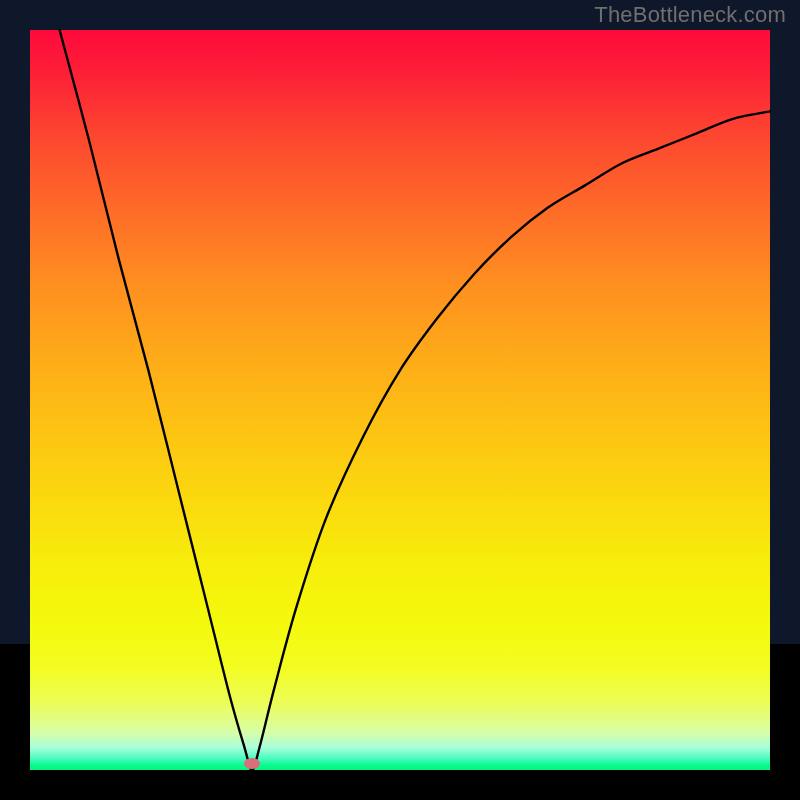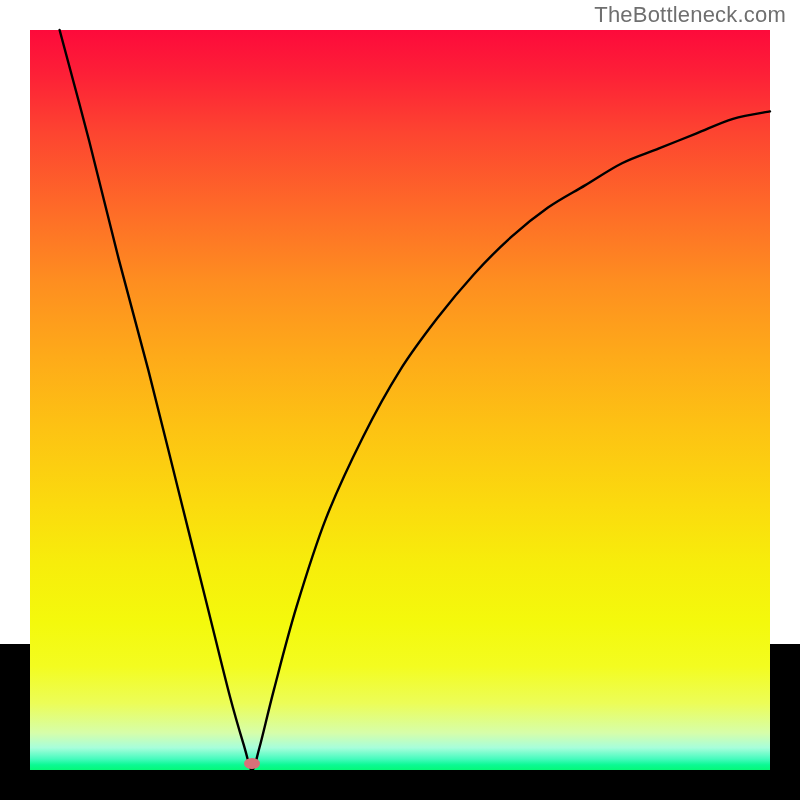--- a/index.html
+++ b/index.html
@@ -8,21 +8,21 @@
     width: 800px;
     height: 800px;
     background: #000;
     overflow: hidden;
     font-family: Arial, Helvetica, sans-serif;
   }
   .frame {
     position: relative;
     width: 800px;
     height: 644px;
-    background: #ffffff;
+    background: #0f172a;
   }
   .watermark {
     position: absolute;
     top: 2px;
     right: 14px;
     color: #6f6f6f;
     font-size: 22px;
     font-weight: 500;
     letter-spacing: 0.2px;
     z-index: 5;

